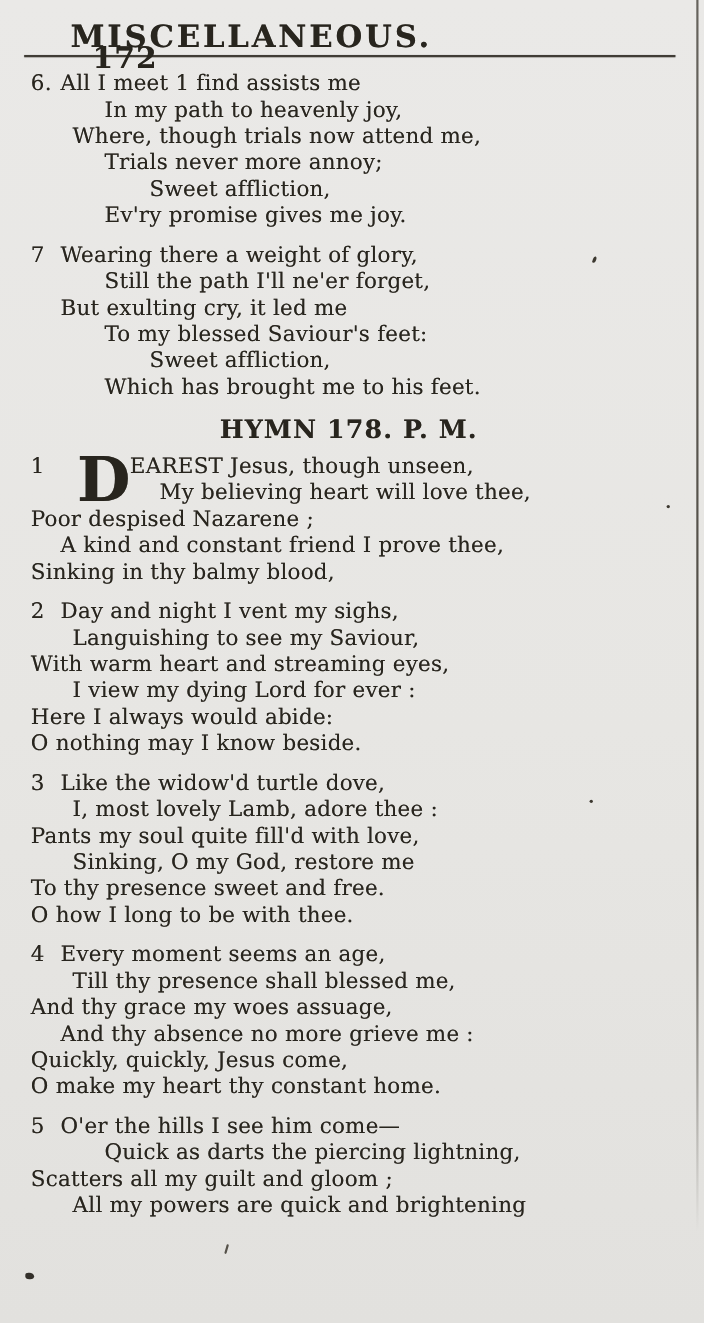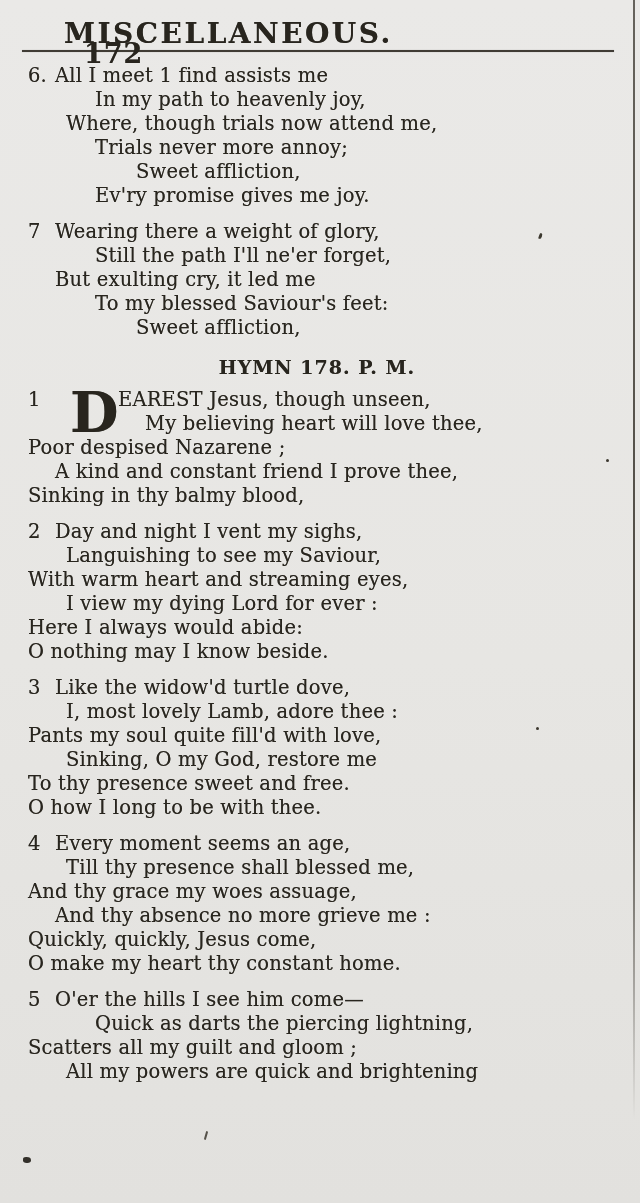--- a/index.html
+++ b/index.html
@@ -42,21 +42,21 @@
   .ind-2   { padding-left: 38px; }
   .ind-3   { padding-left: 67px; }
   .ind-4   { padding-left: 108px; }
   .ind-dc1 { padding-left: 90px; }
   .ind-dc2 { padding-left: 117px; }
   .drop-cap {
     position: absolute; left: 42px; top: 0;
     font-size: 56px; line-height: 48px; font-weight: bold;
   }
   .hymn-heading {
-    text-align: center; font-size: 19px; font-weight: bold;
+    text-align: center; font-size: 23px; font-weight: bold;
     letter-spacing: 1px; margin: 15px 0 9px;
   }
   
   .page-edge-line {
     position: absolute; top: 0; right: 5px; width: 2px; height: 1120px;
     background: linear-gradient(180deg, rgba(58,54,46,0.75) 0%, rgba(58,54,46,0.9) 70%, rgba(58,54,46,0) 100%);
   }
   .speck { position: absolute; background: #3c382f; }
   .speck-comma { left: 539px; top: 233px; width: 3px; height: 6px; transform: rotate(18deg); border-radius: 60% 60% 60% 10%; }
   .speck-dot   { left: 606px; top: 459px; width: 3px; height: 3px; border-radius: 50%; }
@@ -81,20 +81,21 @@
         <div class="line ind-3">Trials never more annoy;</div>
         <div class="line ind-4">Sweet affliction,</div>
         <div class="line ind-3">Ev'ry promise gives me joy.</div>
       </div>
       <div class="verse">
         <div class="line ind-1"><span class="verse-number">7</span>Wearing there a weight of glory,</div>
         <div class="line ind-3">Still the path I'll ne'er forget,</div>
         <div class="line ind-1">But exulting cry, it led me</div>
         <div class="line ind-3">To my blessed Saviour's feet:</div>
         <div class="line ind-4">Sweet affliction,</div>
+        <div class="line ind-3">Which has brought me to his feet.</div>
       </div>
       <h2 class="hymn-heading">HYMN 178. P. M.</h2>
       <div class="verse">
         <span class="verse-number floating">1</span>
         <span class="drop-cap">D</span>
         <div class="line ind-dc1">EAREST Jesus, though unseen,</div>
         <div class="line ind-dc2">My believing heart will love thee,</div>
         <div class="line ind-0">Poor despised Nazarene ;</div>
         <div class="line ind-1">A kind and constant friend I prove thee,</div>
         <div class="line ind-0">Sinking in thy balmy blood,</div>

